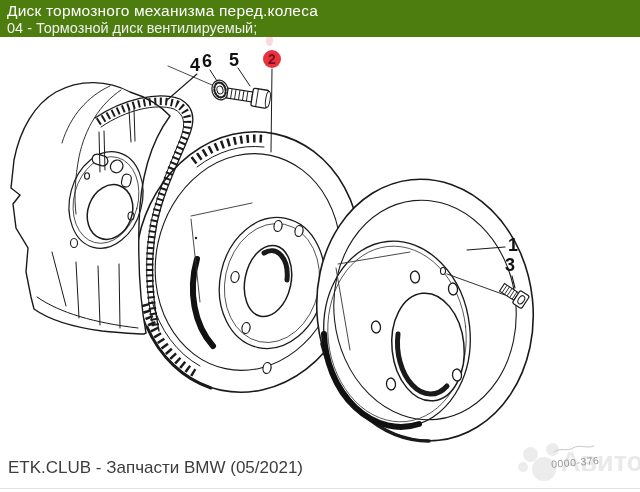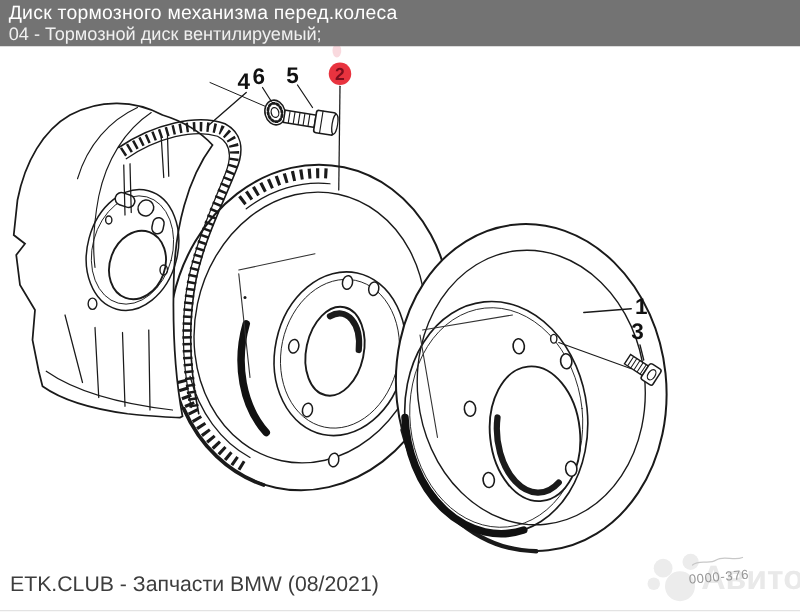--- a/index.html
+++ b/index.html
@@ -2,21 +2,21 @@
 <html><head>
 <meta charset="utf-8">
 <style>
   html,body{margin:0;padding:0;background:#888;}
   #screen{
     position:relative;width:640px;height:492px;background:#ffffff;
     overflow:hidden;font-family:"Liberation Sans", sans-serif;
   }
   
   .header{
-    position:absolute;left:0;top:0;width:640px;height:37px;background:#737373;
+    position:absolute;left:0;top:0;width:640px;height:37px;background:#4d7c0f;
     color:#fff;z-index:5;
   }
   .header .t1{position:absolute;left:7px;top:2px;font-size:15.5px;letter-spacing:.2px;white-space:nowrap;}
   .header .t2{position:absolute;left:7px;top:19.5px;font-size:14.5px;color:#f0f0f0;white-space:nowrap;}
   
   svg.draw{position:absolute;left:0;top:0;z-index:2;}
   
   .plabel{
     position:absolute;z-index:4;font-size:18px;font-weight:bold;color:#111;
     line-height:16px;
@@ -188,16 +188,16 @@
   </div>
 
   <div class="plabel" style="left:190px;top:57px;">4</div>
   <div class="plabel" style="left:202px;top:53px;">6</div>
   <div class="plabel" style="left:229px;top:52px;">5</div>
   <div class="badge2-ghost"></div>
   <div class="badge2">2</div>
   <div class="plabel" style="left:508px;top:237px;">1</div>
   <div class="plabel" style="left:505px;top:257px;">3</div>
 
-  <div class="credit">ETK.CLUB - Запчасти BMW (08/2021)</div>
+  <div class="credit">ETK.CLUB - Запчасти BMW (05/2021)</div>
   <div class="stamp">0000-376</div>
   <div class="baseline"></div>
 </div>
 
 </body></html>

